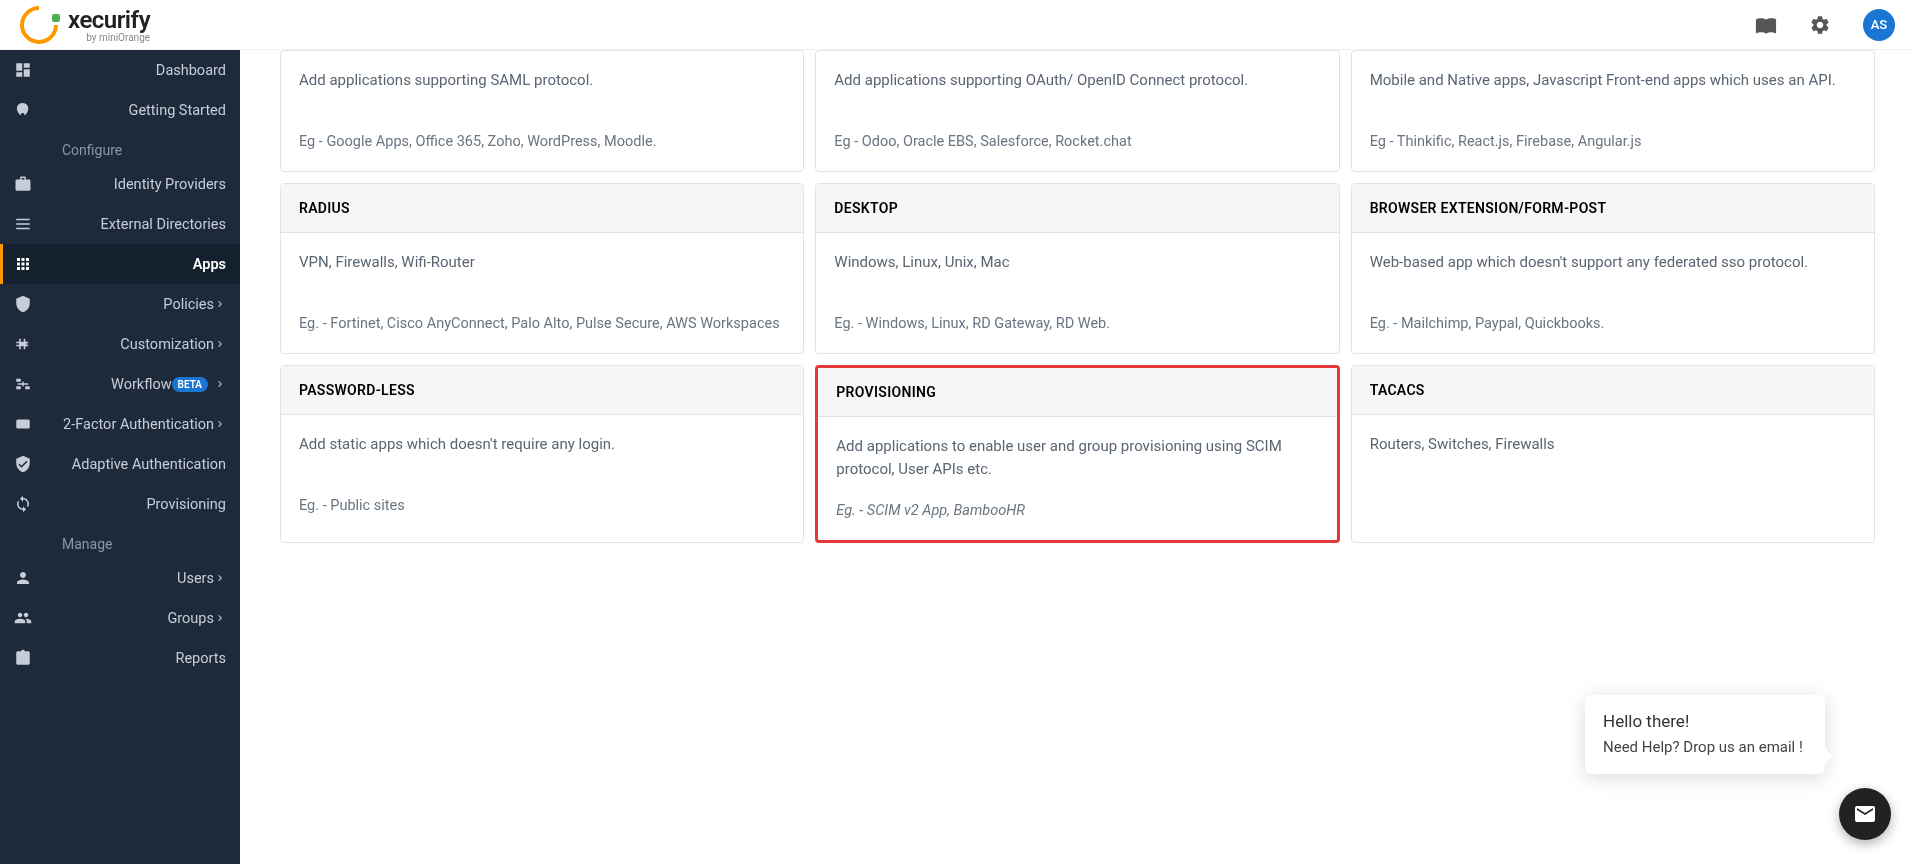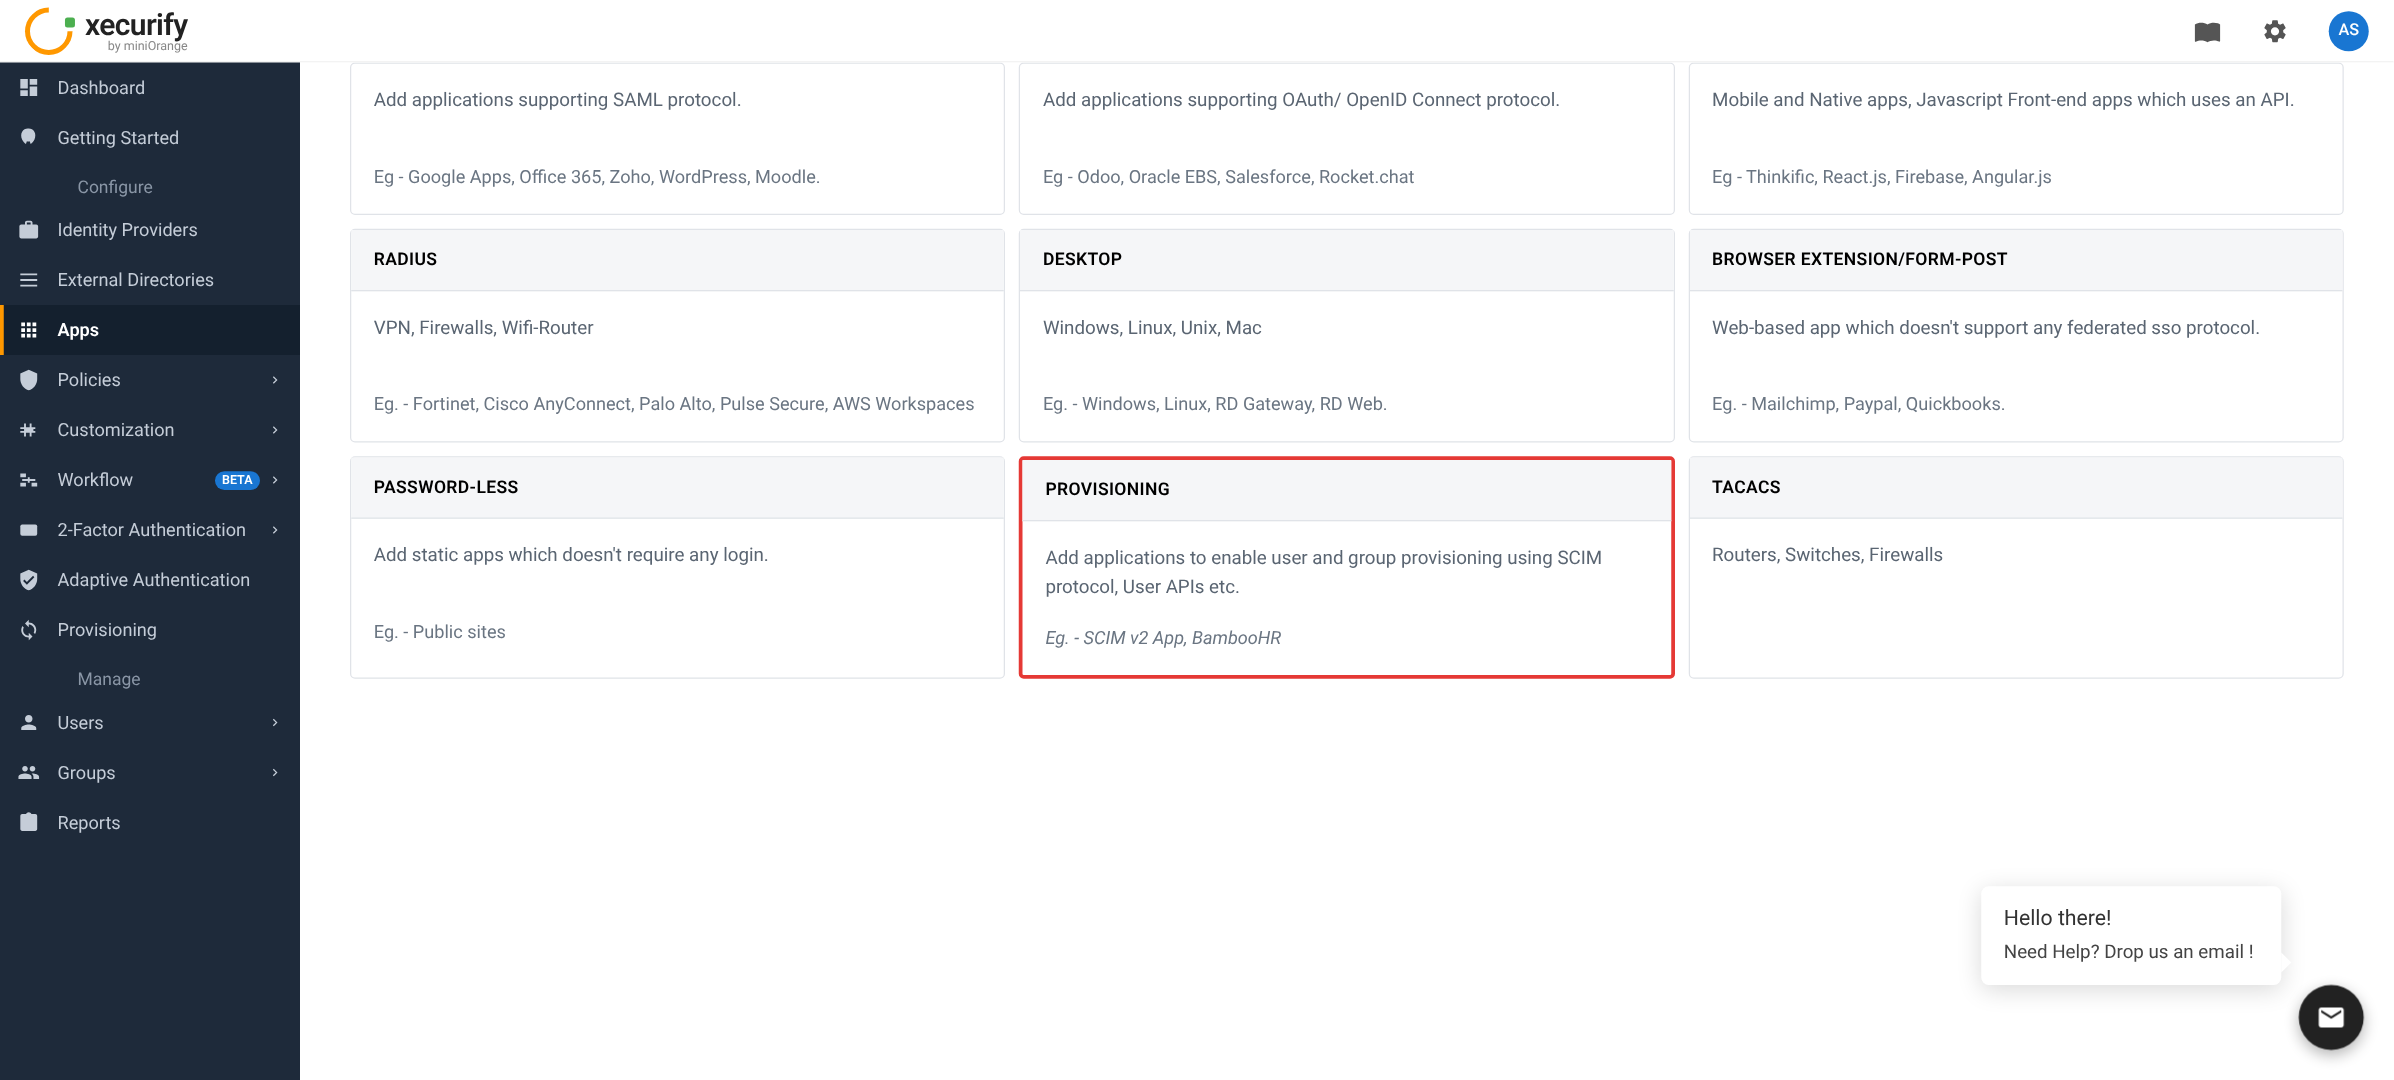--- a/index.html
+++ b/index.html
@@ -65,20 +65,21 @@
     .sidebar::-webkit-scrollbar { width: 6px; }
     .sidebar::-webkit-scrollbar-thumb { background: #3a4a5e; border-radius: 3px; }
     
     .nav-item {
       display: flex;
       align-items: center;
       padding: 11px 14px;
       cursor: pointer;
       font-size: 14.5px;
       position: relative;
+      text-align: right;
     }
     .nav-item.active {
       background: #14202e;
       color: #fff;
       font-weight: 600;
       border-left: 3px solid #ff9800;
       padding-left: 11px;
     }
     .nav-icon { width: 18px; height: 18px; margin-right: 14px; fill: currentColor; flex-shrink: 0; }
     .nav-label { flex: 1; }
@@ -137,21 +138,21 @@
       flex-direction: column;
       justify-content: space-between;
     }
     .card-desc { margin-bottom: 20px; line-height: 1.5; }
     .card-example { color: #6a7582; font-size: 14.5px; line-height: 1.5; }
     .card.highlighted .card-example,
     .card:last-of-type .card-example { font-style: italic; }
     
     .chat-popup {
       position: fixed;
-      bottom: 76px;
+      bottom: 90px;
       right: 90px;
       background: #fff;
       border-radius: 6px;
       box-shadow: 0 4px 20px rgba(0,0,0,0.15);
       padding: 16px 18px;
       width: 240px;
     }
     .chat-popup::after {
       content: '';
       position: absolute;

